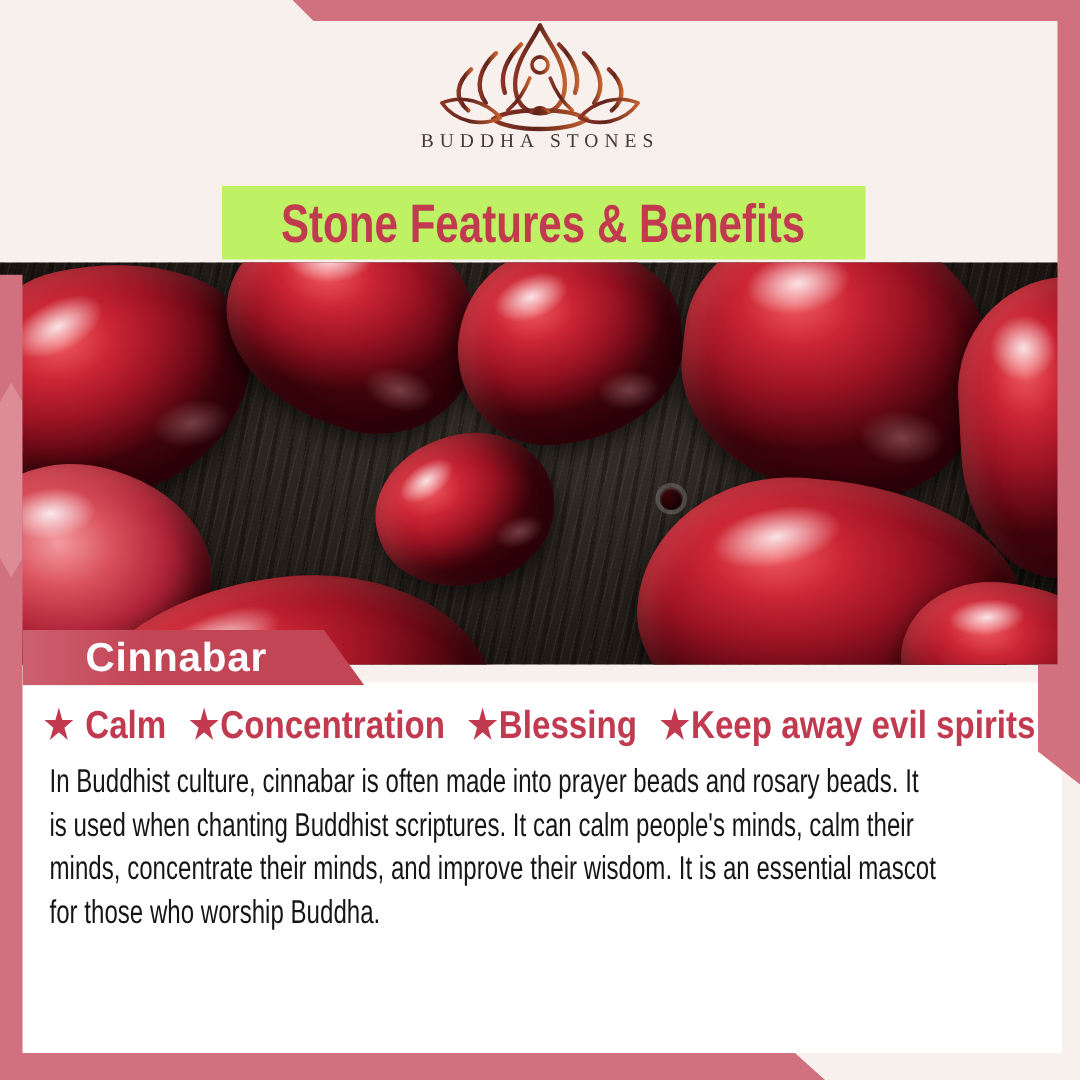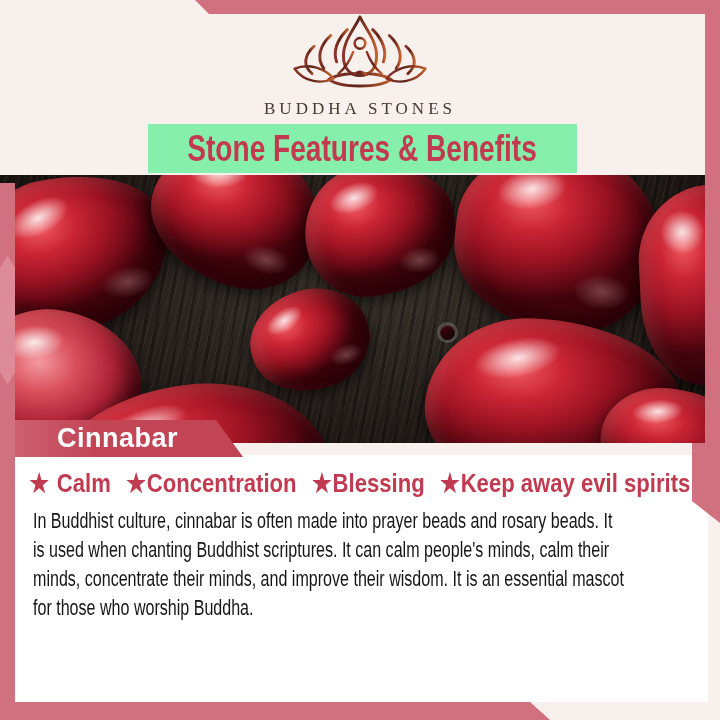--- a/index.html
+++ b/index.html
@@ -1,25 +1,25 @@
 <!DOCTYPE html>
 <html><head>
 <meta charset="utf-8">
 <style>
   html,body{margin:0;padding:0;background:#e9e2de;}
   .stage{position:relative;width:720px;height:720px;overflow:hidden;background:#f7f0ec;font-family:"Liberation Sans",sans-serif;}
 
   
   .logo{position:absolute;left:286px;top:14px;width:148px;height:84px;}
-  .brand{position:absolute;left:0;right:0;top:99px;text-align:center;
-         font-family:"Liberation Serif",serif;font-weight:500;font-size:17px;
+  .brand{position:absolute;left:0;right:0;top:86px;text-align:center;
+         font-family:"Liberation Serif",serif;font-weight:500;font-size:13px;
          letter-spacing:4px;color:#44382f;}
 
   
-  .title-band{position:absolute;left:148px;top:124px;width:429px;height:49px;background:#86efac;
+  .title-band{position:absolute;left:148px;top:124px;width:429px;height:49px;background:#bef264;
               display:flex;align-items:center;justify-content:center;}
   .title-text{font-weight:700;font-size:36px;color:#c23a50;white-space:nowrap;
               transform:scaleX(0.78);}
 
   
   .photo{position:absolute;left:0;top:175px;width:720px;height:268px;overflow:hidden;
          background:
            repeating-linear-gradient(104deg, rgba(150,130,105,.10) 0 1px, transparent 1px 6px),
            repeating-linear-gradient(99deg, rgba(0,0,0,.28) 0 3px, transparent 3px 11px),
            radial-gradient(ellipse at 50% 40%, #38322c 0%, #191411 85%);}

